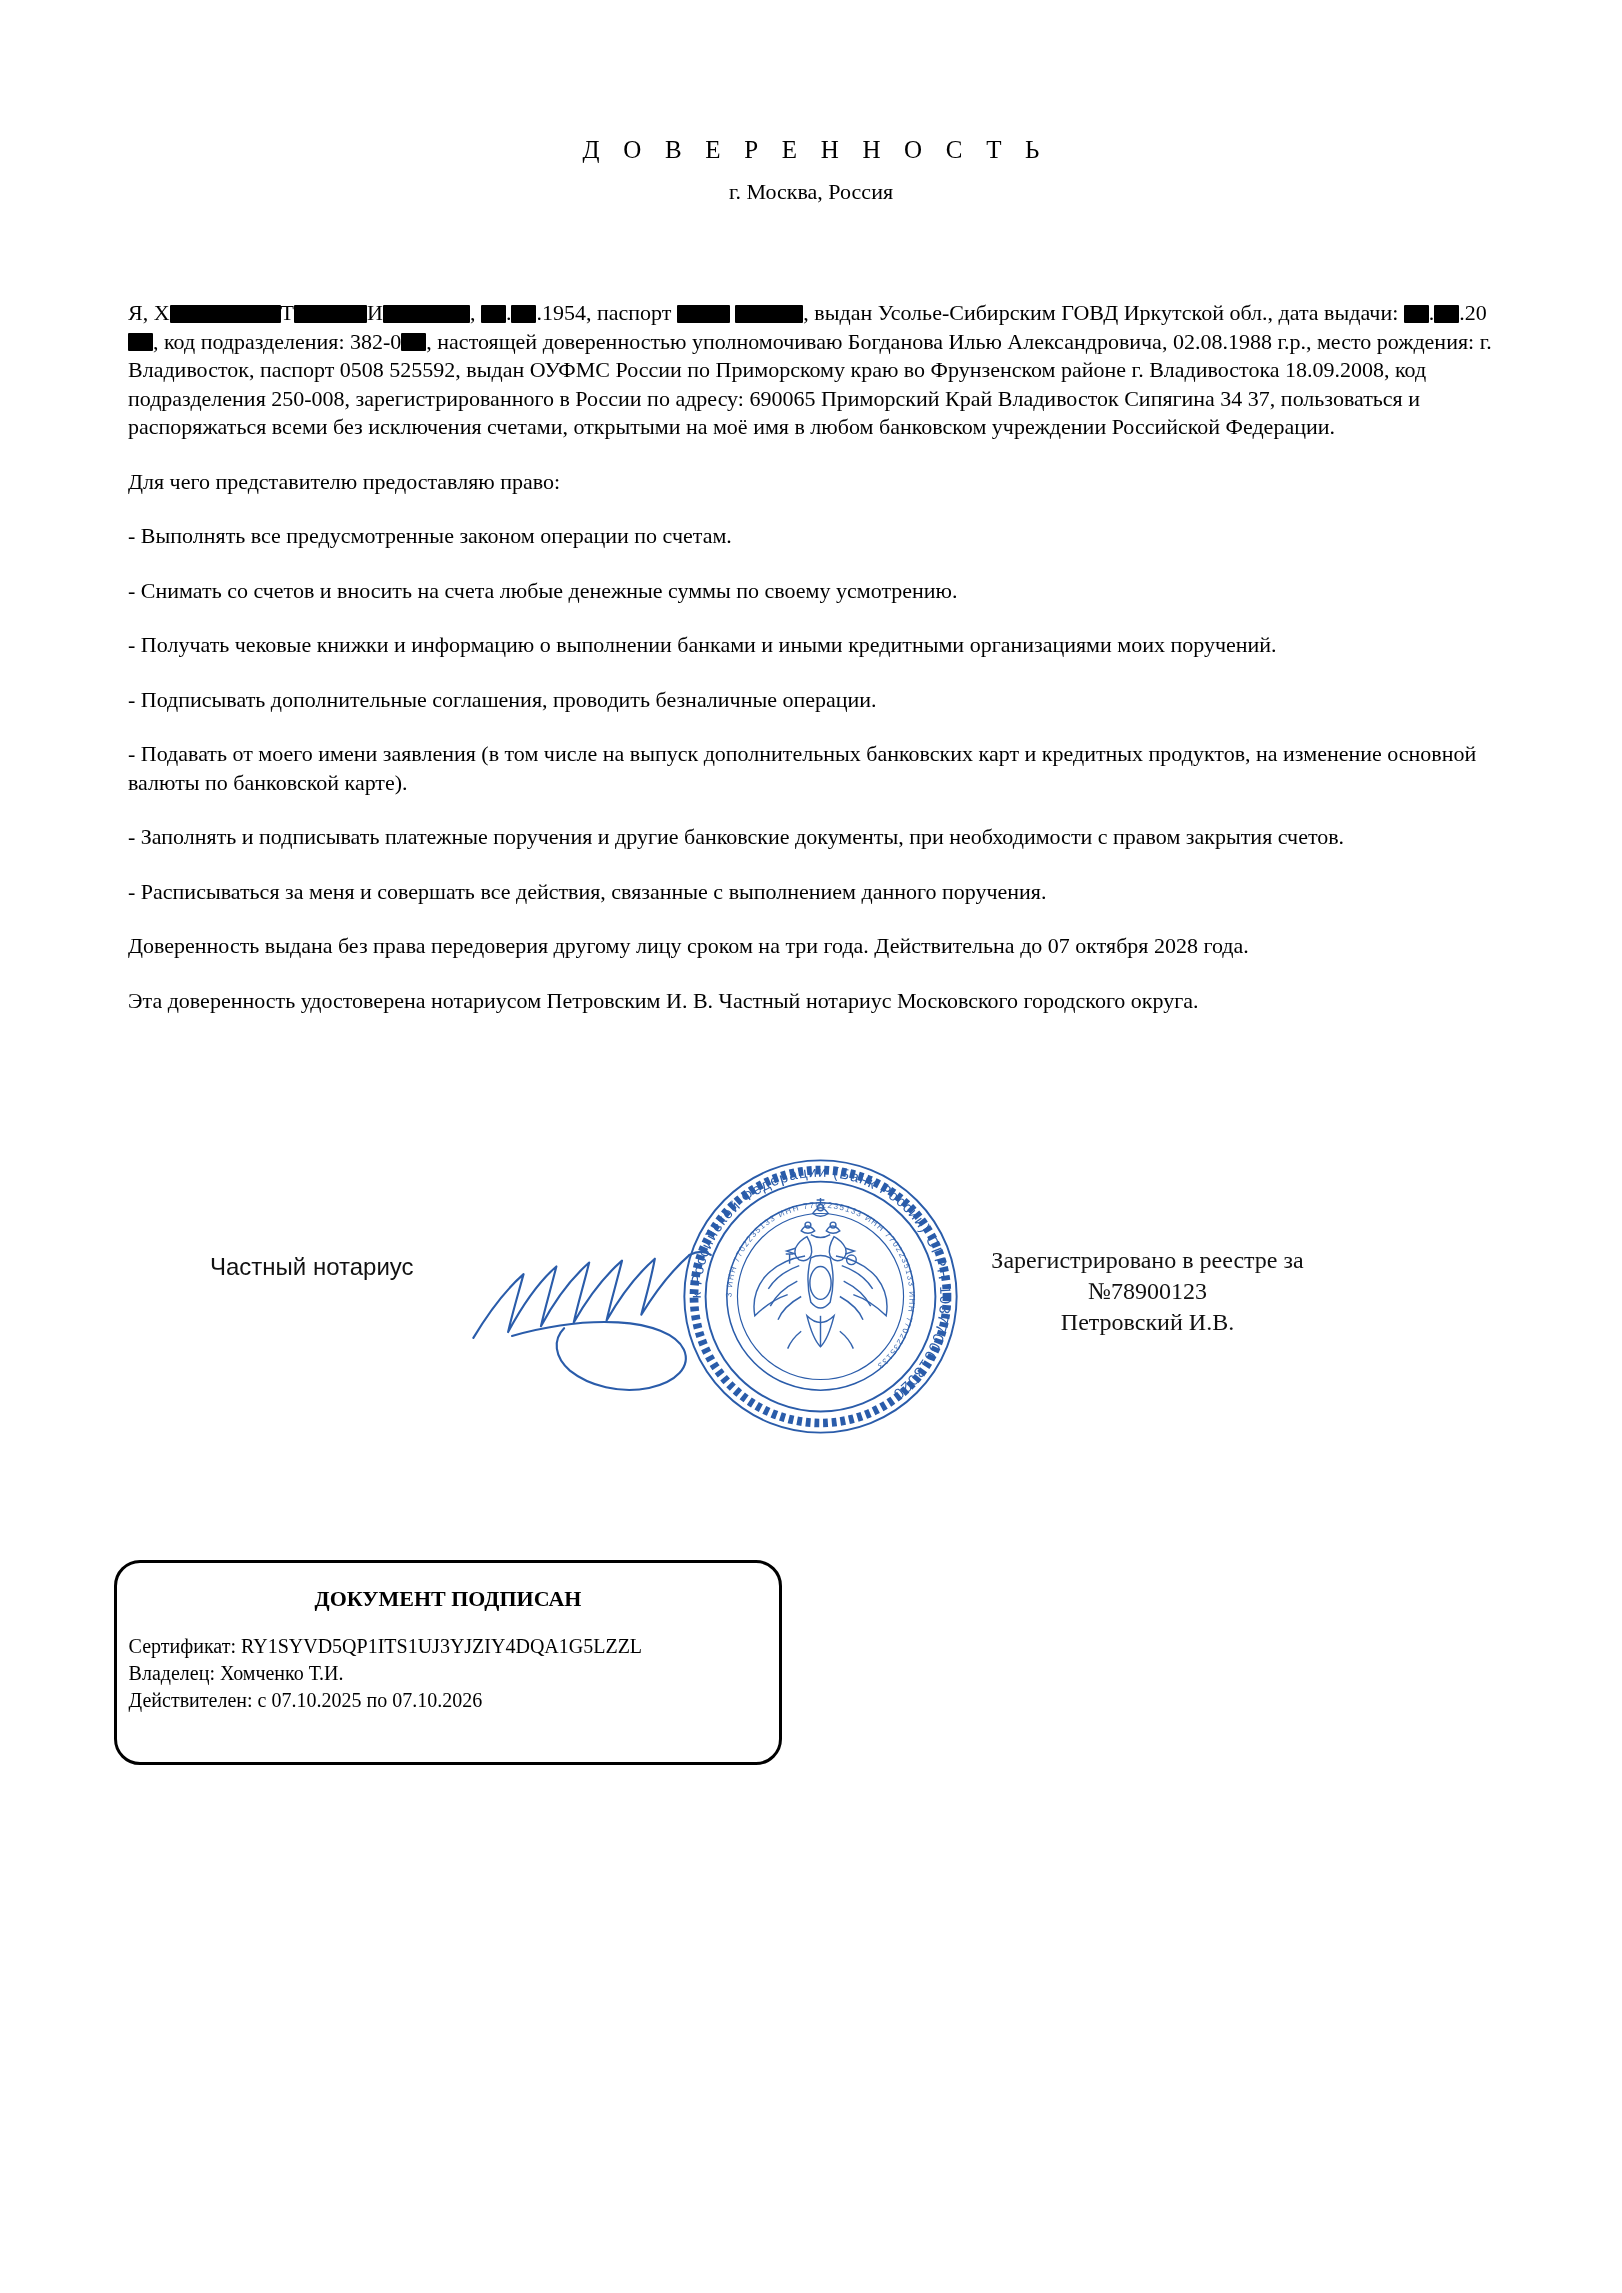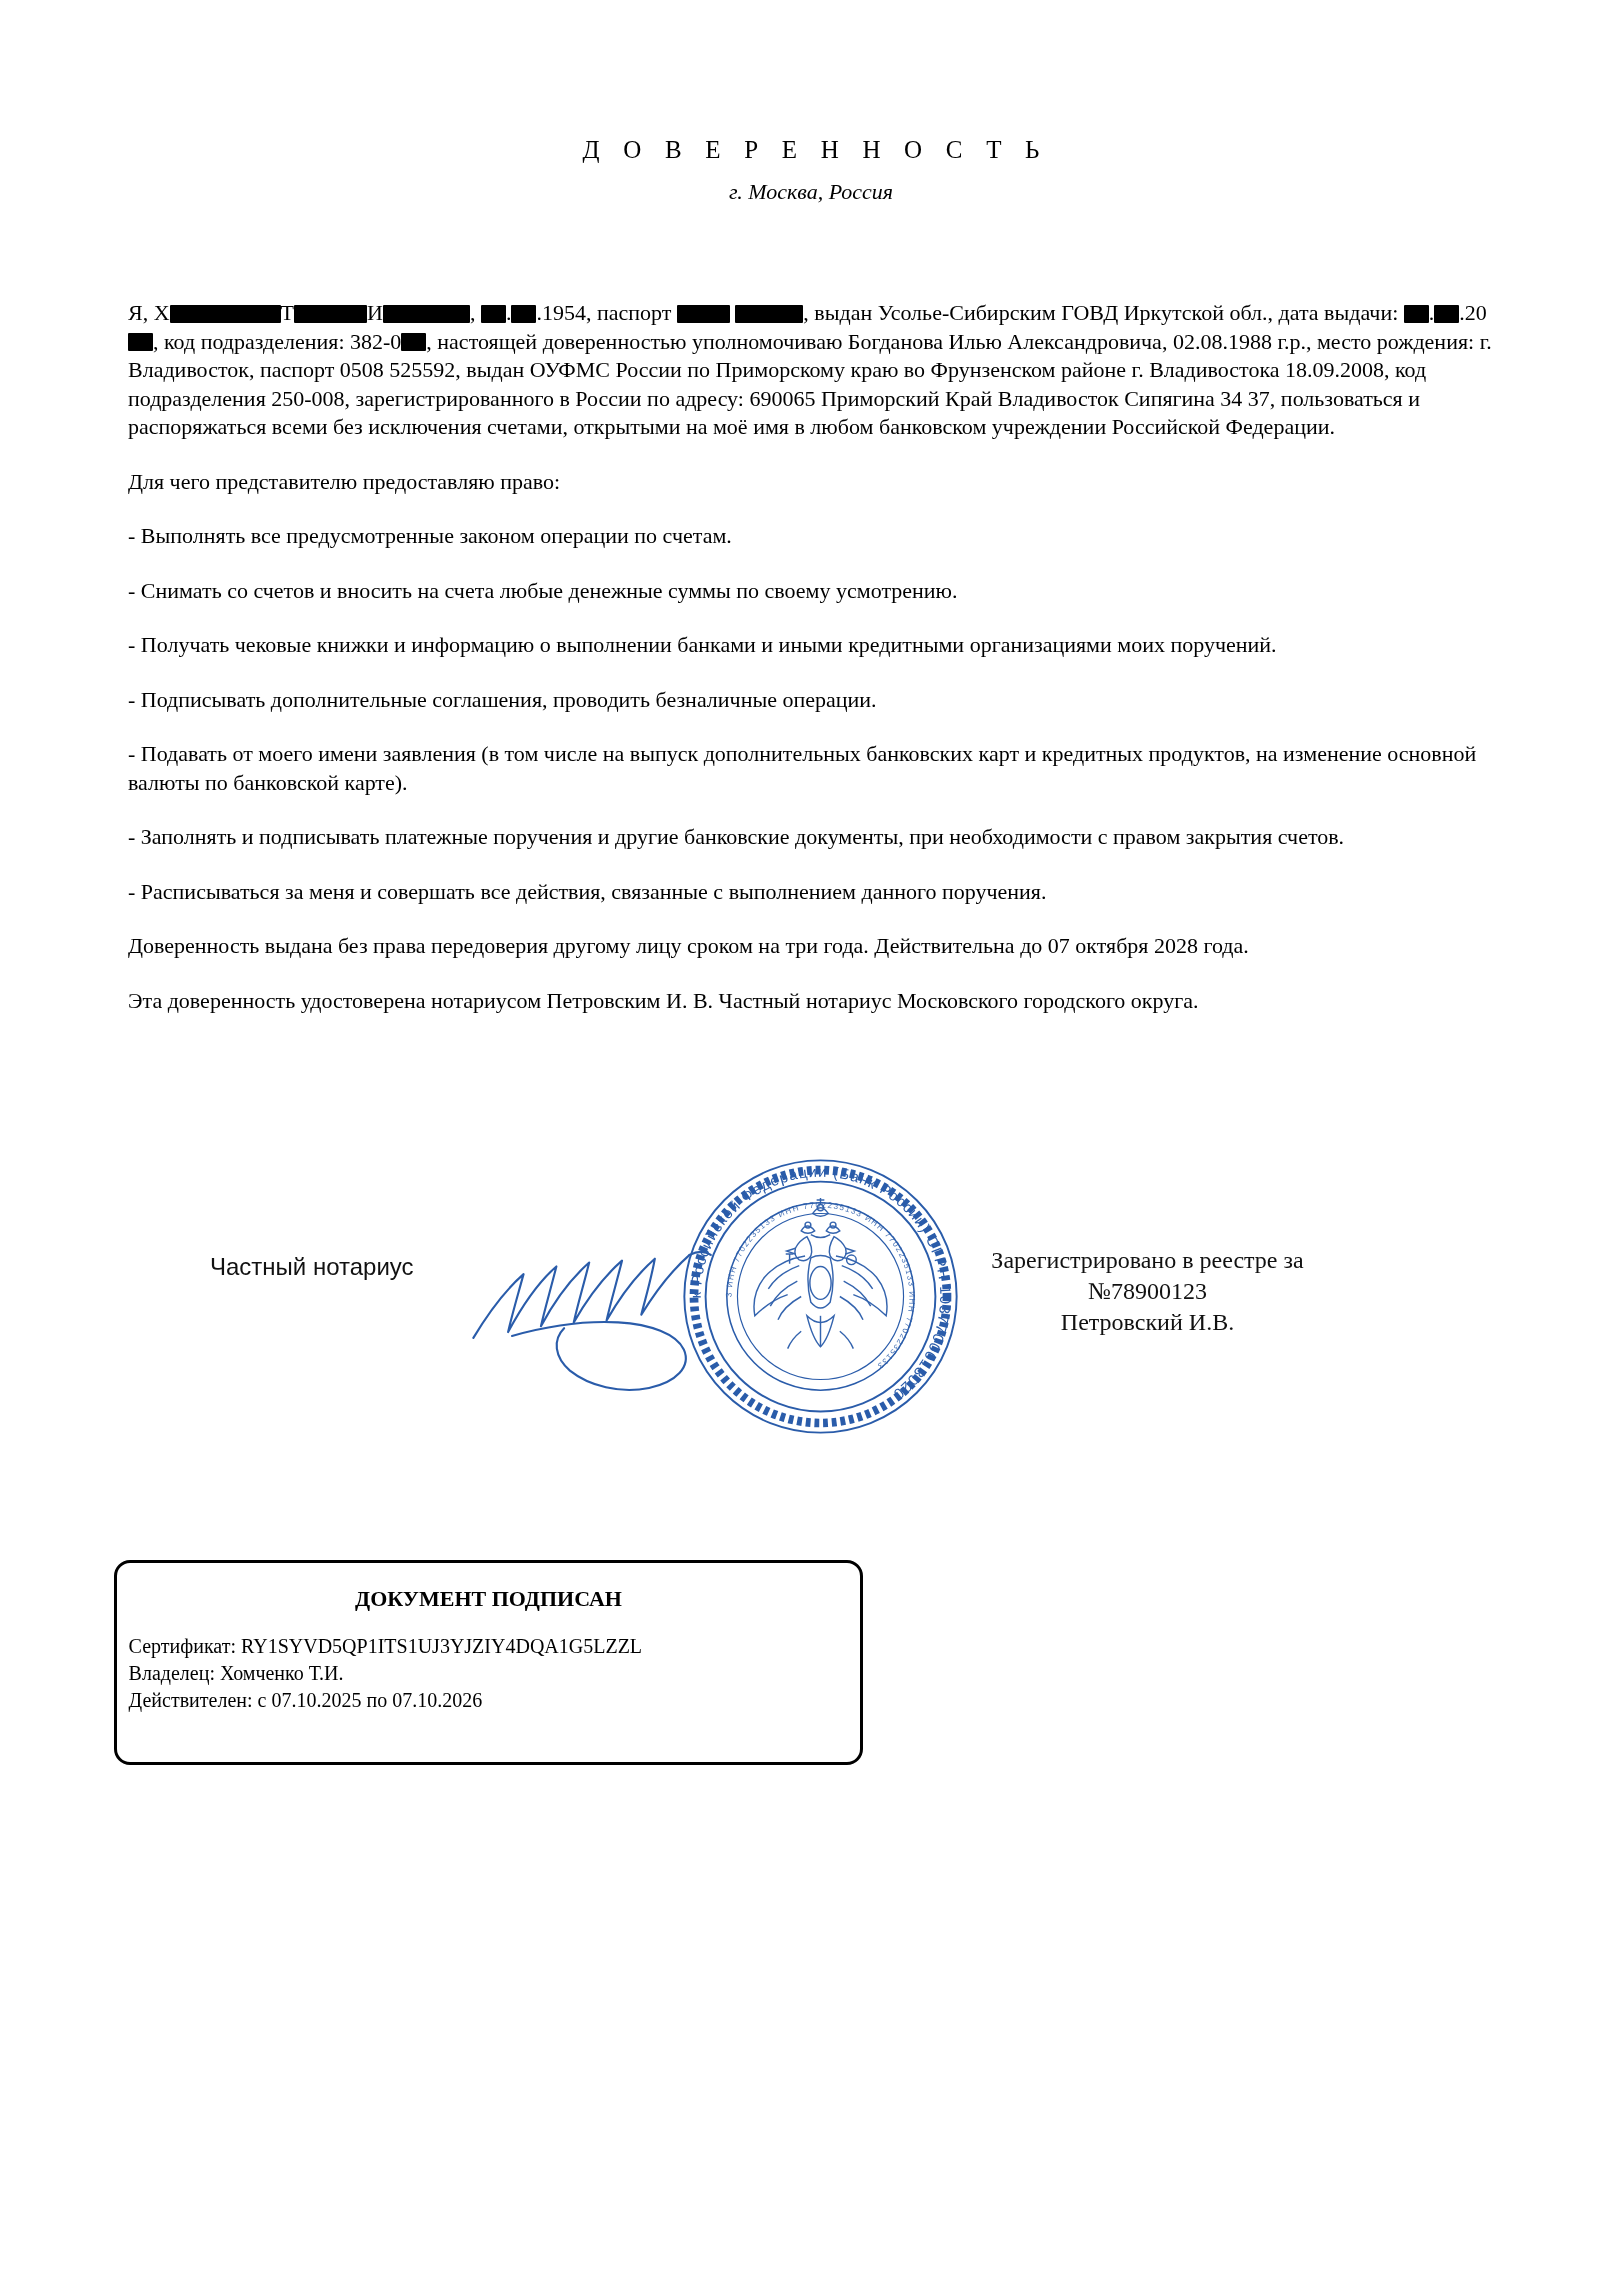--- a/index.html
+++ b/index.html
@@ -31,21 +31,20 @@
   .doc-title {
     font-size: 25px;
     letter-spacing: 8.7px;
     font-weight: normal;
     margin: 0;
     padding-left: 8.7px;
   }
   .doc-city {
     font-size: 22px;
     margin-top: 15.4px;
-    font-style: italic;
   }
 
   
   .body-area {
     position: absolute;
     left: 128px;
     top: 287px;
     width: 1366px;
     font-size: 22px;
     line-height: 28.5px;
@@ -122,24 +121,24 @@
     top: -82px;
     width: 309px;
     height: 309px;
   }
 
   
   .esign-box {
     position: absolute;
     left: 114px;
     top: 1548px;
-    width: 749px;
+    width: 668px;
     height: 205px;
     border: 3.9px solid #000000;
-    border-radius: 16px;
+    border-radius: 26px;
     box-sizing: border-box;
     background: #ffffff;
   }
   .esign-title {
     text-align: center;
     font-weight: bold;
     font-size: 22px;
     line-height: 30px;
     margin-top: 21px;
   }

